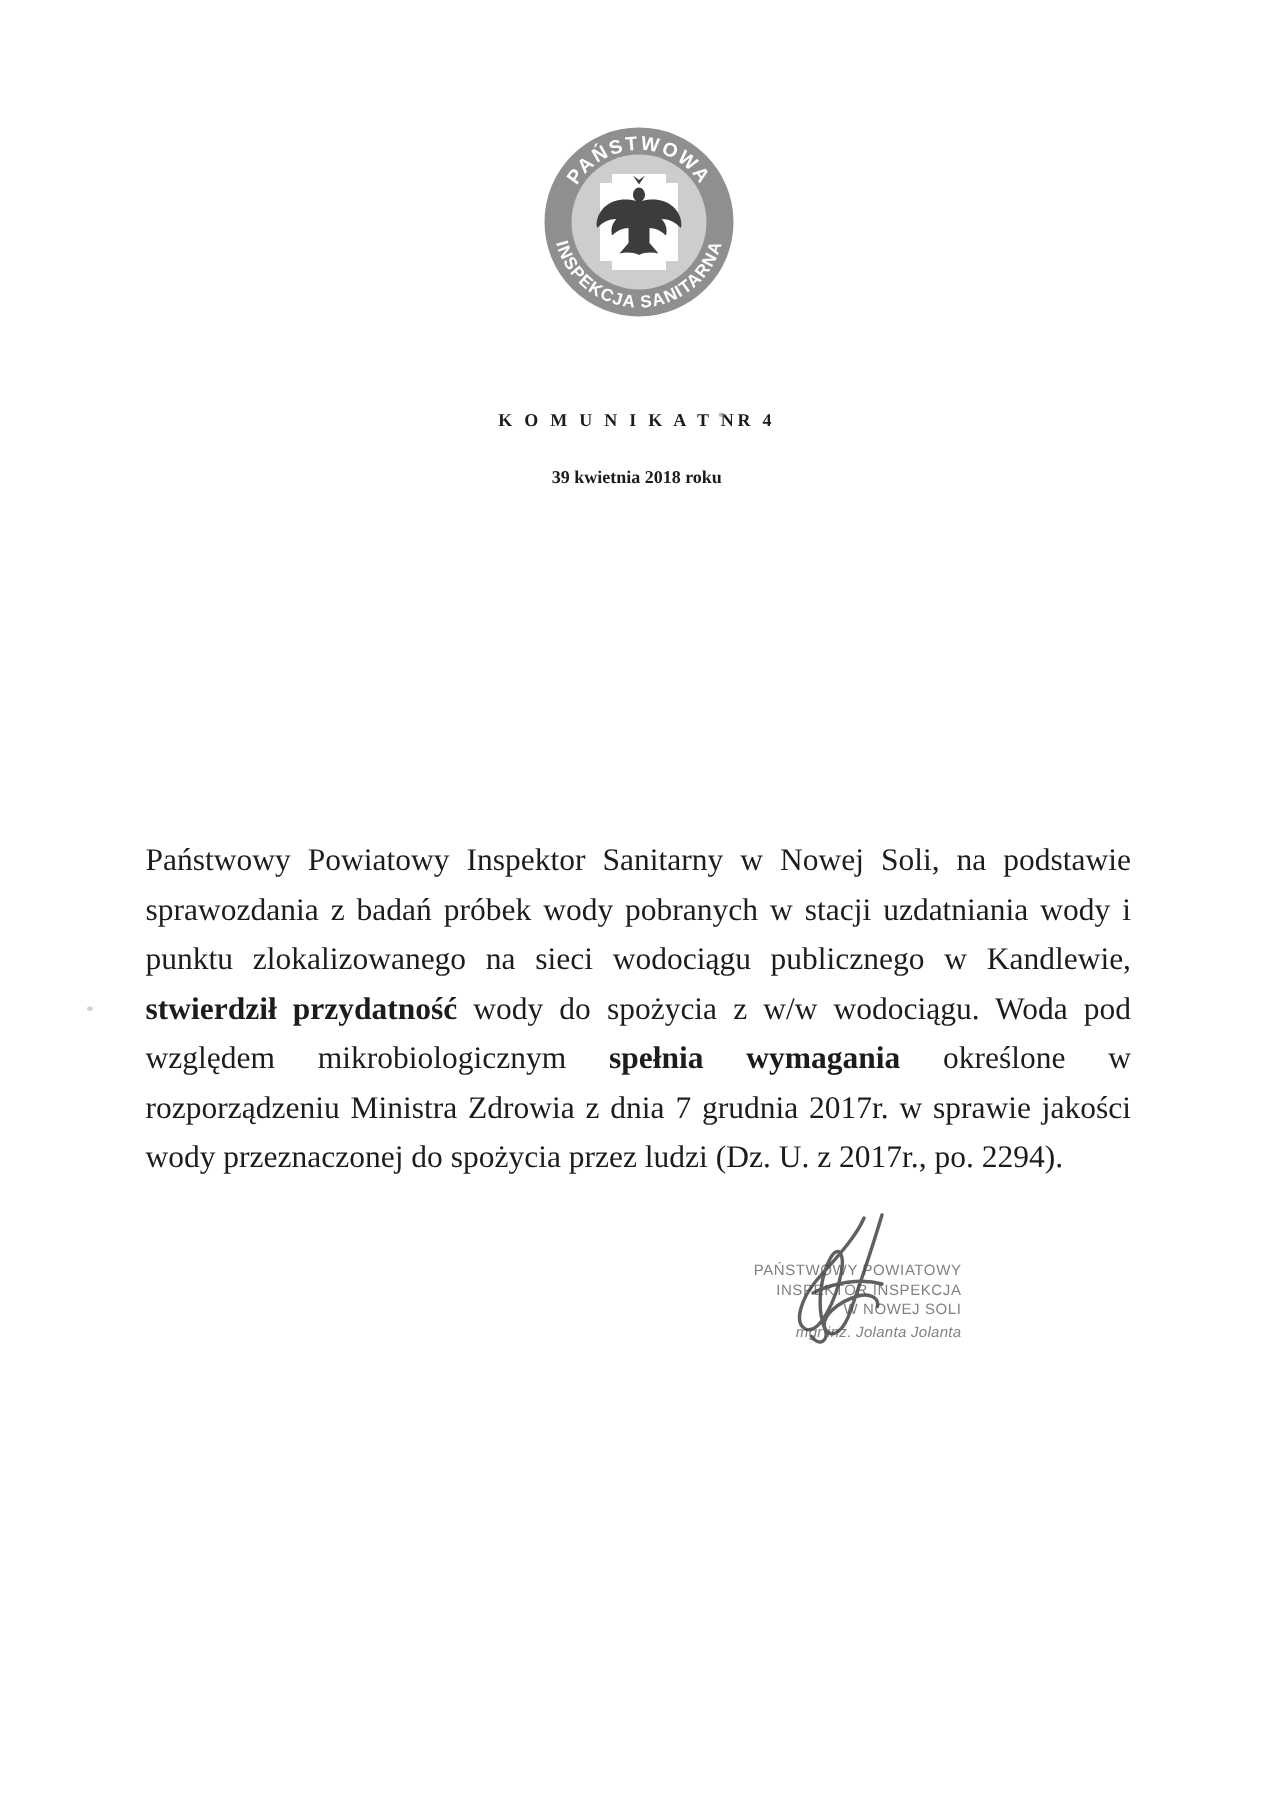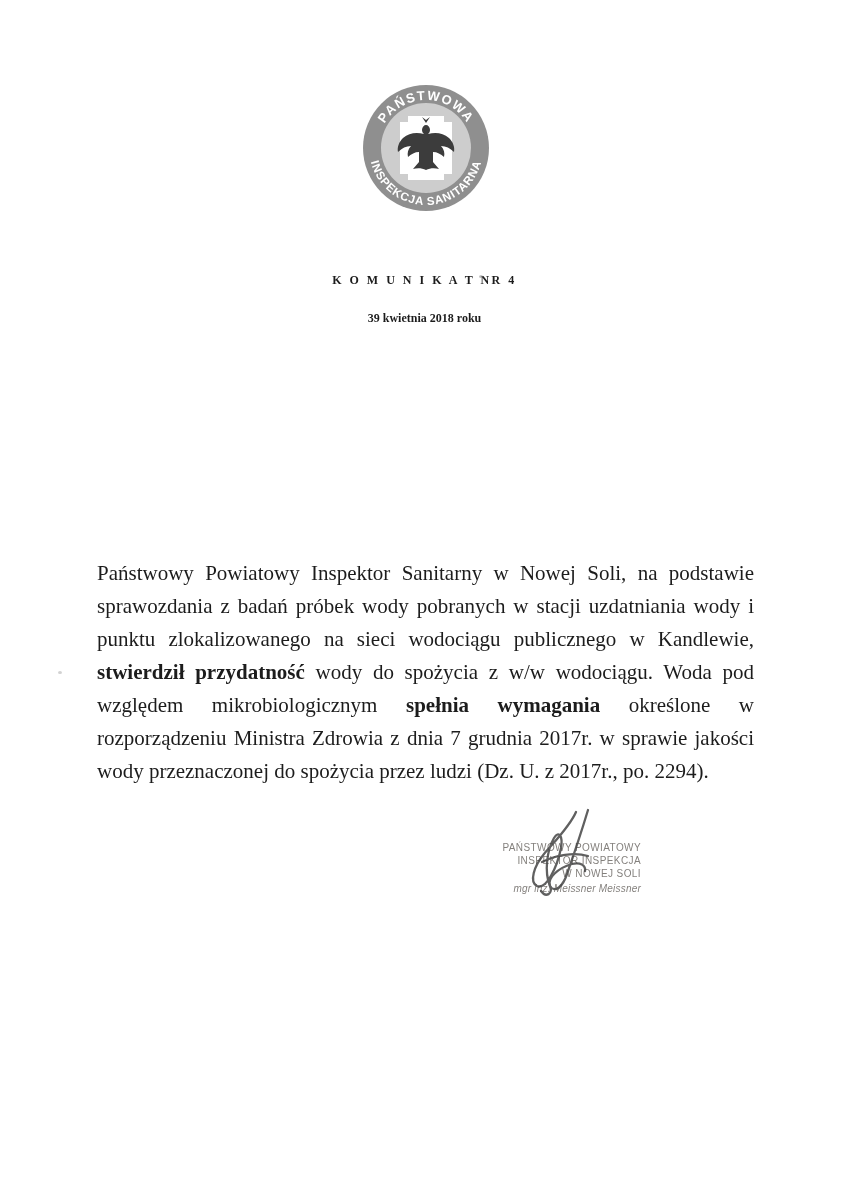--- a/index.html
+++ b/index.html
@@ -85,21 +85,21 @@
     <div class="h-line spread">K O M U N I K A T NR 4</div>
     <div class="h-line gap">39 kwietnia 2018 roku</div>
   </div>
 
   <p class="body-par"><span>Państwowy Powiatowy Inspektor Sanitarny w Nowej Soli, na podstawie sprawozdania z badań próbek wody pobranych w stacji uzdatniania wody i punktu zlokalizowanego na sieci wodociągu publicznego w Kandlewie, </span><b>stwierdził przydatność</b><span> wody do spożycia z w/w wodociągu. Woda pod względem mikrobiologicznym </span><b>spełnia wymagania</b><span> określone w rozporządzeniu Ministra Zdrowia z dnia 7 grudnia 2017r. w sprawie jakości wody przeznaczonej do spożycia przez ludzi (Dz. U. z 2017r., po. 2294).</span></p>
 
   <div class="stamp">
     <div>PAŃSTWOWY POWIATOWY</div>
     <div>INSPEKTOR INSPEKCJA</div>
     <div>W NOWEJ SOLI</div>
-    <div class="mgr">mgr inż. Meissner Meissner</div>
+    <div class="mgr">mgr inż. Jolanta Jolanta</div>
   </div>
 
   <div class="signature">
     <svg viewBox="0 0 92 92">
       <g fill="none" stroke="#454545" stroke-width="2.3" stroke-linecap="round" opacity="0.85">
         <path d="M60 6 C54 20 40 34 28 48 C18 60 13 76 21 80 C30 84 41 62 45 42 C47 30 43 24 38 32 C31 44 28 66 34 80 C37 88 30 92 25 85"></path>
         <path d="M72 4 C66 24 58 48 51 68 C47 80 39 88 34 80 C31 72 42 62 56 58 C64 56 70 59 69 65"></path>
         <path d="M26 56 C40 49 58 46 72 50"></path>
       </g>
     </svg>

